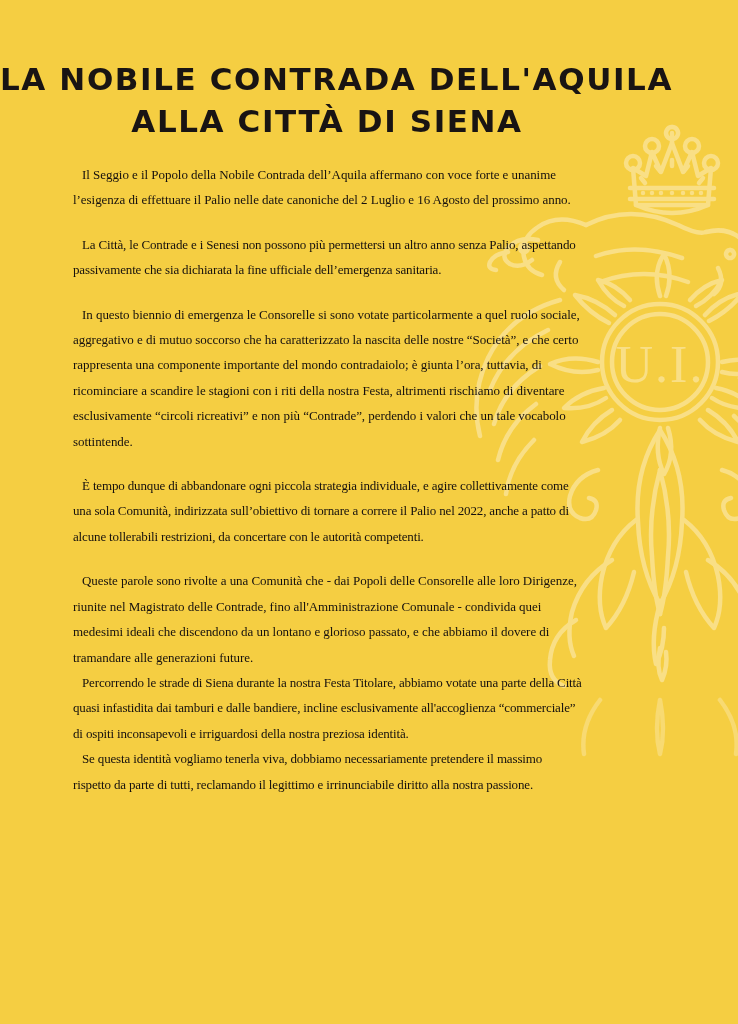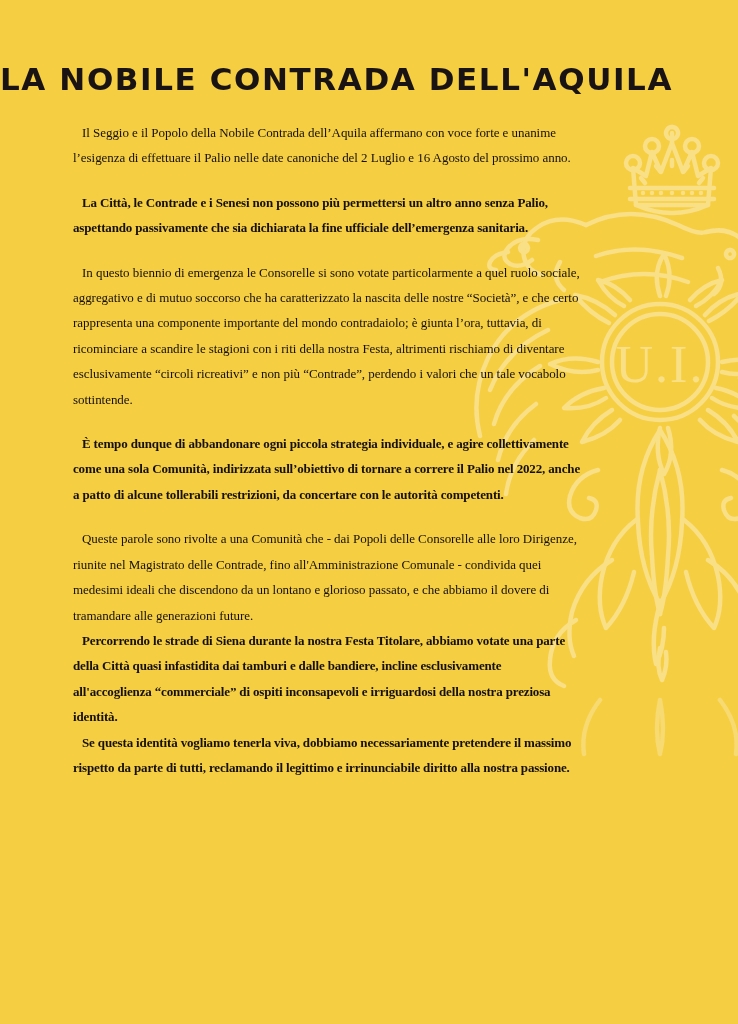--- a/index.html
+++ b/index.html
@@ -64,21 +64,21 @@
 
   .para {
     color: #15100e;
     font-size: 13px;
     line-height: 25.4px;
     margin: 0 0 19px 0;
     text-indent: 9px;
     letter-spacing: -0.05px;
   }
   .para.bold {
-    font-weight: 700;
+    font-weight: 400;
     letter-spacing: -0.15px;
   }
   .para.tight {
     margin-bottom: 0;
   }
   .para.joined {
     margin-top: 0;
   }
 </style>
 </head>
@@ -184,20 +184,21 @@
         <path d="M720 700 q20 26 16 54"></path>
         <path d="M660 700 q-6 30 0 54 q6 -24 0 -54"></path>
       </g>
     </g>
   </svg>
 
   <div id="content">
 
     <div id="title-block">
       <div class="title-line">LA NOBILE CONTRADA DELL'AQUILA</div>
+      <div class="title-line">ALLA CITTÀ DI SIENA</div>
     </div>
 
     <div id="body-block">
       <p class="para">Il Seggio e il Popolo della Nobile Contrada dell’Aquila affermano con voce forte e unanime l’esigenza di effettuare il Palio nelle date canoniche del 2 Luglio e 16 Agosto del prossimo anno.</p>
 
       <p class="para bold">La Città, le Contrade e i Senesi non possono più permettersi un altro anno senza Palio, aspettando passivamente che sia dichiarata la fine ufficiale dell’emergenza sanitaria.</p>
 
       <p class="para">In questo biennio di emergenza le Consorelle si sono votate particolarmente a quel ruolo sociale, aggregativo e di mutuo soccorso che ha caratterizzato la nascita delle nostre “Società”, e che certo rappresenta una componente importante del mondo contradaiolo; è giunta l’ora, tuttavia, di ricominciare a scandire le stagioni con i riti della nostra Festa, altrimenti rischiamo di diventare esclusivamente “circoli ricreativi” e non più “Contrade”, perdendo i valori che un tale vocabolo sottintende.</p>
 
       <p class="para bold">È tempo dunque di abbandonare ogni piccola strategia individuale, e agire collettivamente come una sola Comunità, indirizzata sull’obiettivo di tornare a correre il Palio nel 2022, anche a patto di alcune tollerabili restrizioni, da concertare con le autorità competenti.</p>

